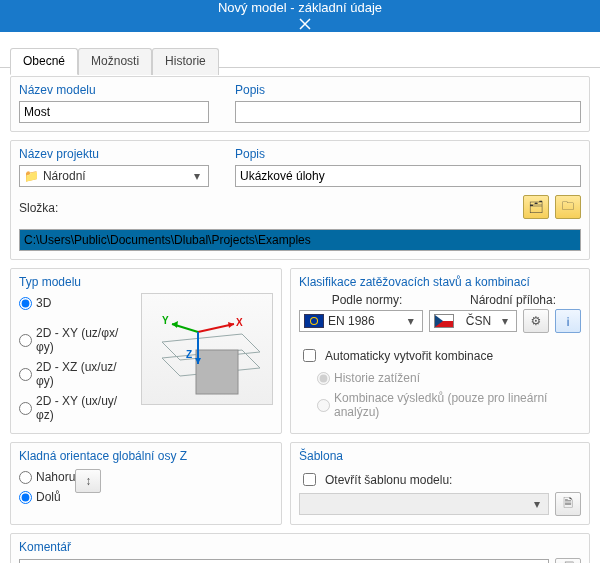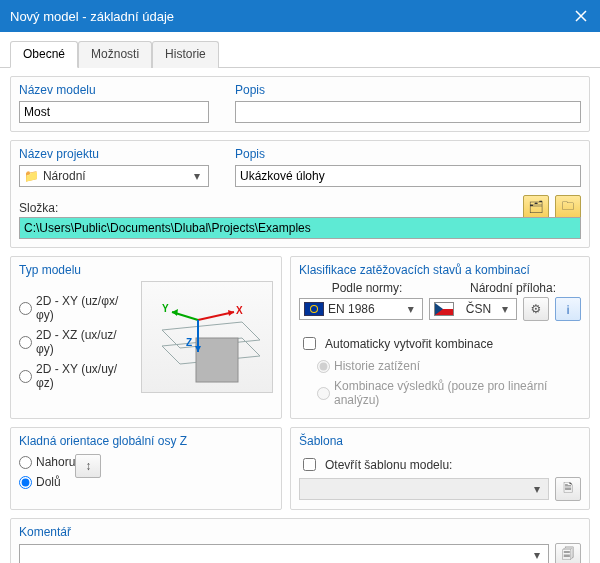--- a/index.html
+++ b/index.html
@@ -13,41 +13,42 @@
     overflow: hidden;
   }
   .titlebar {
     background: #1979ca;
     color: #fff;
     height: 32px;
     display: flex;
     align-items: center;
     padding: 0 10px;
     justify-content: space-between;
+    flex-direction: column;
   }
   .titlebar .title { font-size: 13px; }
   .titlebar .close {
     width: 38px; height: 32px;
     display:flex; align-items:center; justify-content:center;
     font-size: 16px;
     margin-right:-10px;
   }
   .tabs {
     display:flex;
     padding: 8px 10px 0 10px;
     border-bottom: 1px solid #cfcfcf;
     gap:0;
   }
   .tab {
     padding: 5px 12px 6px 12px;
     border: 1px solid #cfcfcf;
     border-bottom: none;
     background: #f4f4f4;
     position: relative;
-    top:1px;
+    top:8px;
     border-radius: 3px 3px 0 0;
     color:#444;
     text-align:center;
   }
   .tab.active {
     background: #fff;
     border-bottom: 1px solid #fff;
     color:#000;
   }
   .content {
@@ -194,28 +195,32 @@
           <div class="icon-btn">
             <span>🗂</span>
           </div>
           <div class="icon-btn">
             <span>🗀</span>
           </div>
         </div>
       </div>
     </div>
     <div style="margin-top:-22px">Složka:</div>
-    <input type="text" class="text-input" style="margin-top: 2px; background: #5eead4;" readonly="" value="C:\Users\Public\Documents\Dlubal\Projects\Examples">
+    <input type="text" class="text-input" style="margin-top: 14px; background: #0369a1;" readonly="" value="C:\Users\Public\Documents\Dlubal\Projects\Examples">
   </div>
 
   <div class="row" style="gap:8px">
     <div class="section-box" style="flex:0 0 254px">
       <div class="section-title">Typ modelu</div>
       <div style="display:flex;gap:8px">
         <div style="flex:1">
+          <label class="radio-row">
+            <input type="radio" name="mt" checked="" style="">
+            <span>3D</span>
+          </label>
           <div style="height:10px"></div>
           <label class="radio-row">
             <input type="radio" name="mt" style="">
             <span>2D - XY (uz/φx/φy)</span>
           </label>
           <label class="radio-row">
             <input type="radio" name="mt" style="">
             <span>2D - XZ (ux/uz/φy)</span>
           </label>
           <label class="radio-row">

